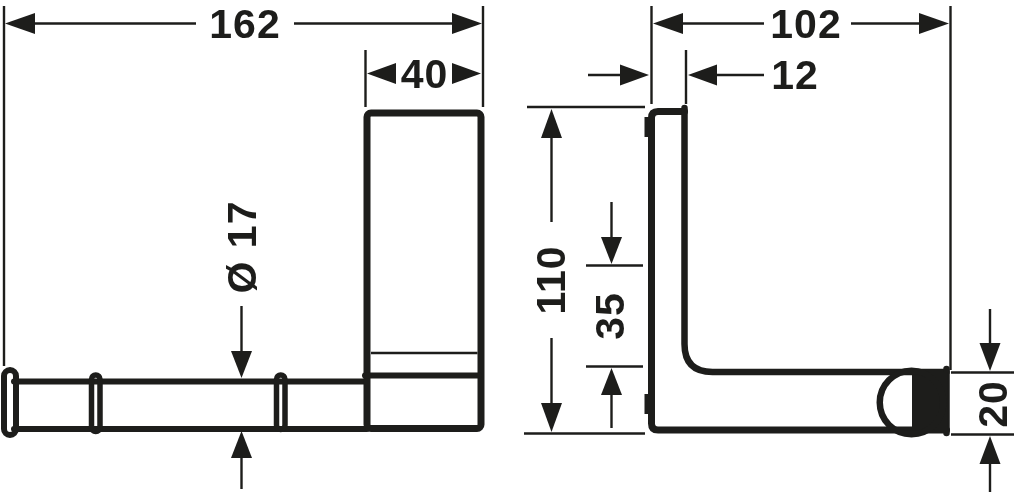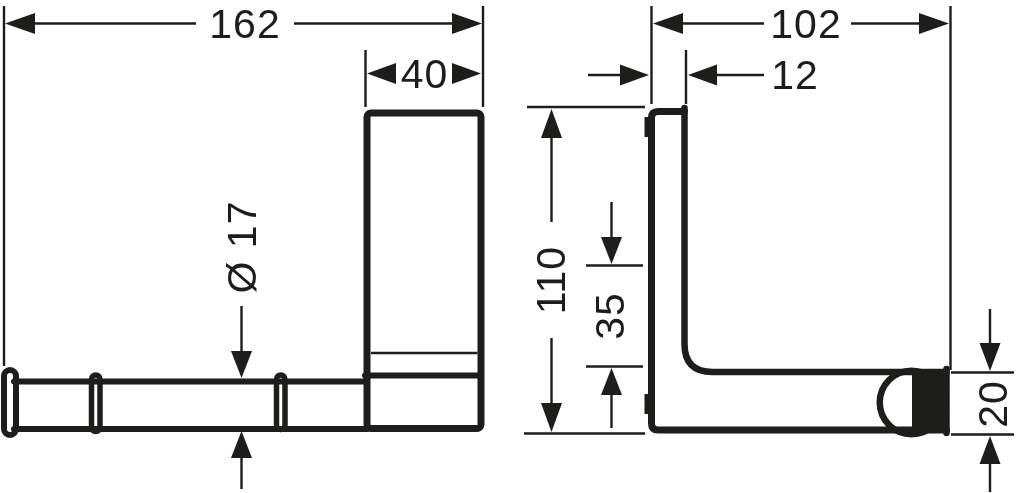--- a/index.html
+++ b/index.html
@@ -7,20 +7,21 @@
     padding: 0;
     background: #ffffff;
     width: 1016px;
     height: 493px;
     overflow: hidden;
   }
   .drawing-wrap {
     width: 1016px;
     height: 493px;
     position: relative;
+    font-weight: bold;
   }
   svg {
     display: block;
   }
   .dim-text {
     font-family: "Liberation Sans", "DejaVu Sans", sans-serif;
     font-size: 41px;
     letter-spacing: 1px;
     fill: #1d1d1b;
   }

